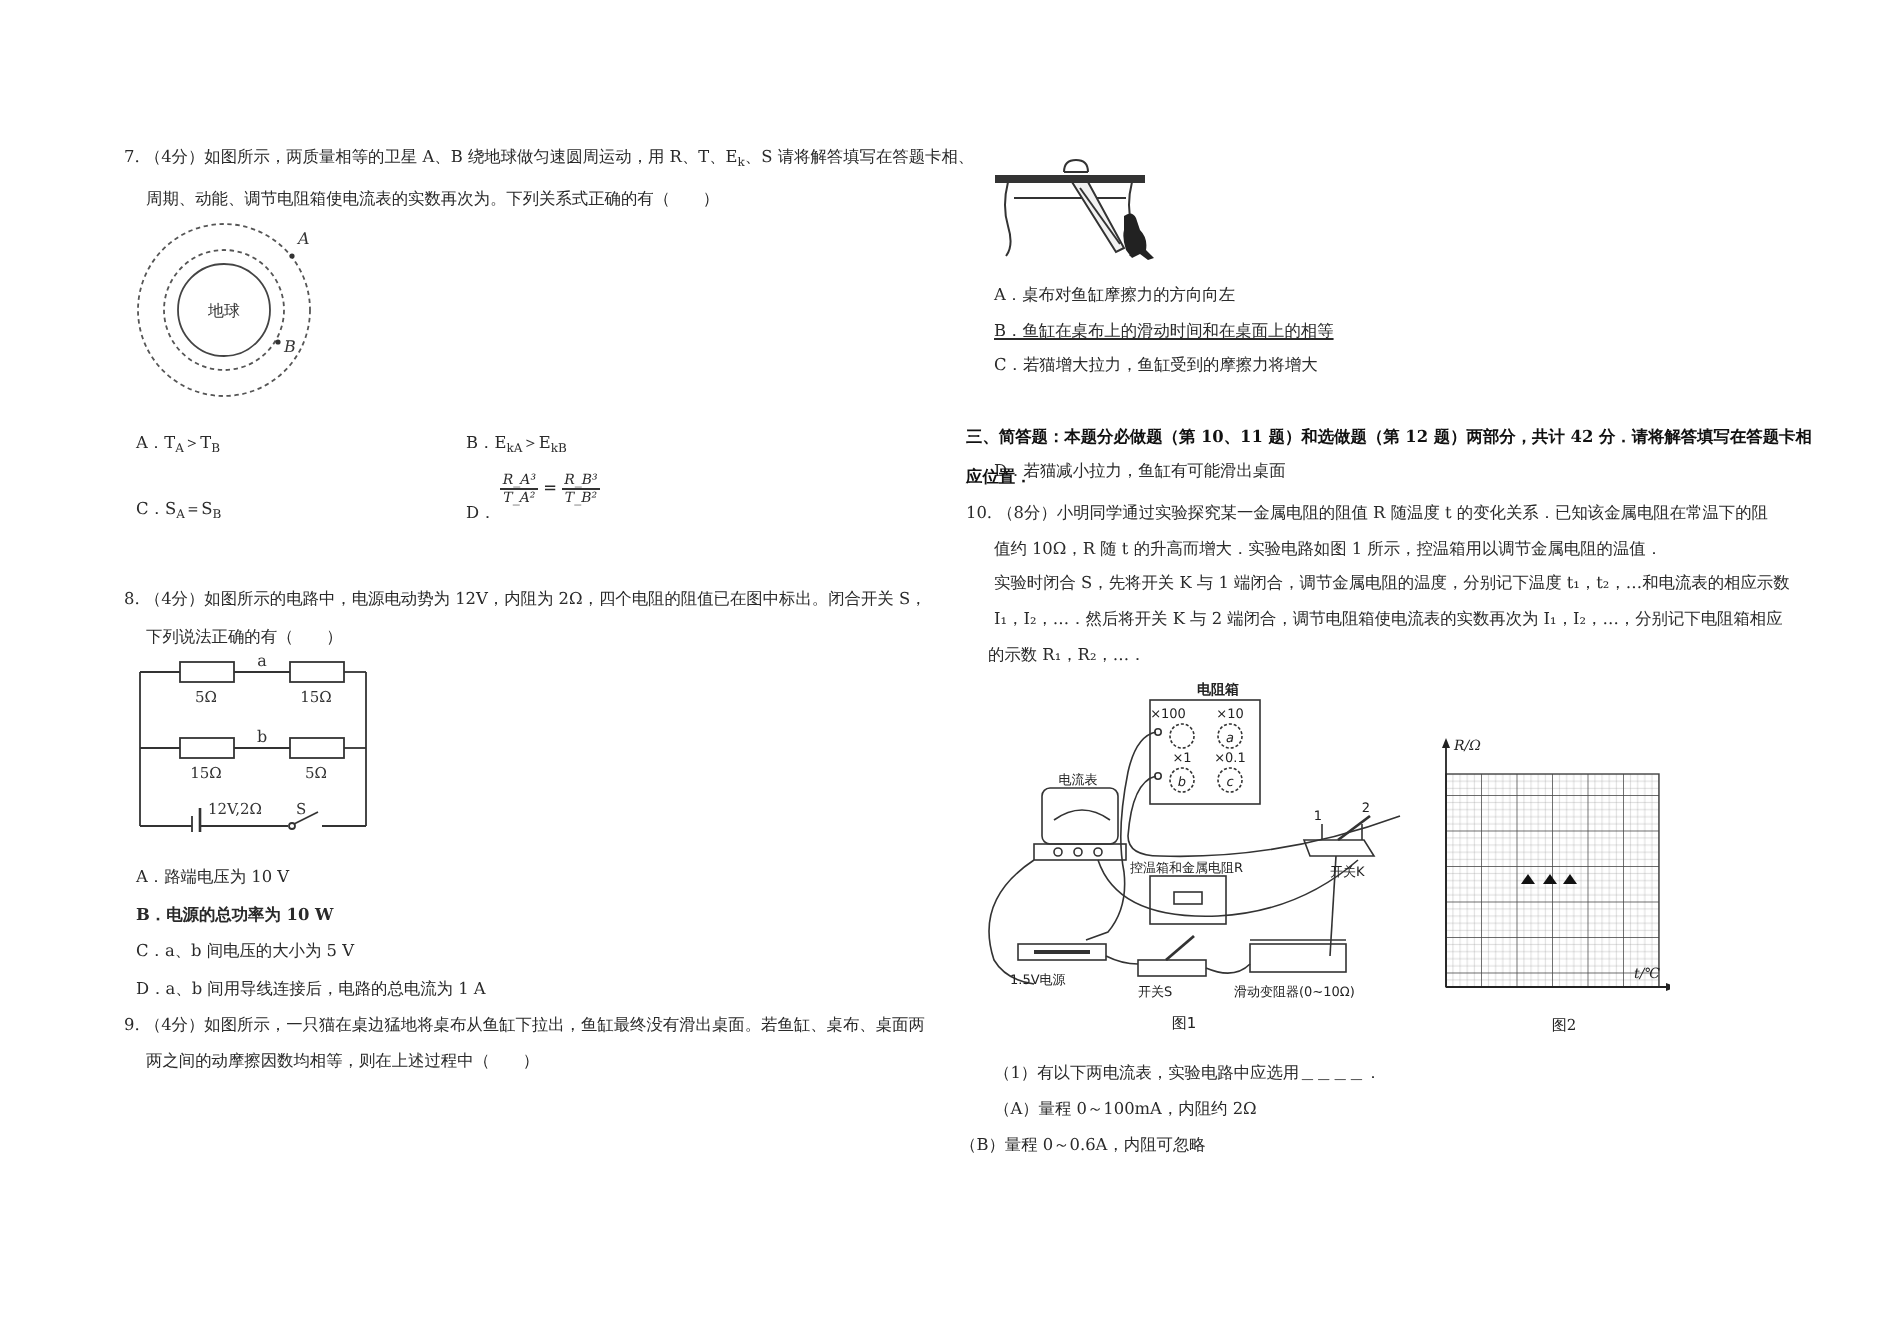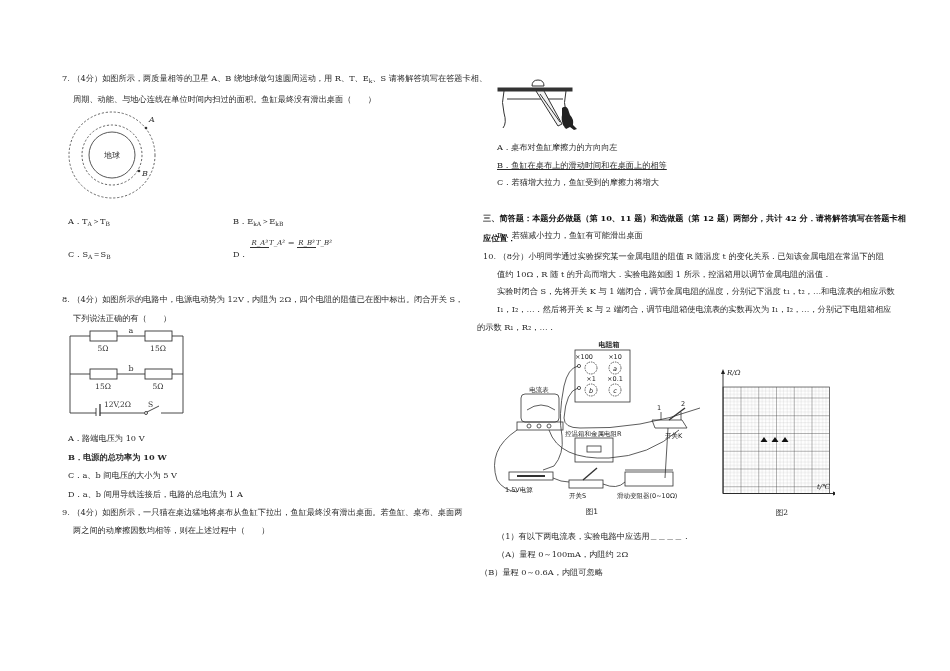--- a/index.html
+++ b/index.html
@@ -2,29 +2,29 @@
 <html><head>
 <meta charset="utf-8">
 <style>
   html, body { margin:0; padding:0; background:#ffffff; }
   body { width:950px; height:671px; position:relative; overflow:hidden;
          font-family:"DejaVu Serif", "Liberation Serif", serif; color:#222; }
   .t { position:absolute; font-size:8.2px; line-height:11px; white-space:nowrap; color:#2a2a2a; }
   .b { font-weight:bold; color:#111; }
   sub { font-size:6px; vertical-align:-2px; }
   .fig { position:absolute; }
-  .frac { display:inline-flex; align-items:center; vertical-align:middle; font-style:italic; font-size:7px; line-height:8px; }
+  .frac { display:inline-flex; flex-direction:column; align-items:center; vertical-align:middle; font-style:italic; font-size:7px; line-height:8px; }
   .frac .num { border-bottom:0.8px solid #333; padding:0 1px; }
   .lbl { font-family:"DejaVu Sans", sans-serif; }
 </style>
 </head>
 <body>
 
 <div class="t" style="left:62px;top:73px;"><span>7. （4分）如图所示，两质量相等的卫星 A、B 绕地球做匀速圆周运动，用 R、T、E</span><sub>k</sub><span>、S 请将解答填写在答题卡相、</span></div>
-<div class="t" style="left:73px;top:94px;">周期、动能、与地心连线在单位时间内扫过的面积。鱼缸最终没有滑出桌面（　　）</div>
+<div class="t" style="left:73px;top:94px;">周期、动能、调节电阻箱使电流表的实数再次为。下列关系式正确的有（　　）</div>
 
 <svg class="fig" style="left:62px;top:108px;" width="110" height="92">
   <circle cx="50" cy="47" r="43" fill="none" stroke="#555" stroke-width="0.9" stroke-dasharray="2.2,1.8"></circle>
   <circle cx="50" cy="47" r="30" fill="none" stroke="#555" stroke-width="0.9" stroke-dasharray="2.2,1.8"></circle>
   <circle cx="50" cy="47" r="23" fill="none" stroke="#444" stroke-width="0.9"></circle>
   <text x="50" y="50" font-size="8" text-anchor="middle" fill="#333">地球</text>
   <circle cx="84" cy="20" r="1.3" fill="#333"></circle>
   <text x="87" y="14" font-size="8" font-style="italic" fill="#333">A</text>
   <circle cx="77" cy="63" r="1.3" fill="#333"></circle>
   <text x="80" y="68" font-size="8" font-style="italic" fill="#333">B</text>
@@ -108,21 +108,21 @@
 <div class="t" style="left:497px;top:177px;">C．若猫增大拉力，鱼缸受到的摩擦力将增大</div>
 <div class="t" style="left:497px;top:195px;margin-top:35px;">D．若猫减小拉力，鱼缸有可能滑出桌面</div>
 
 <div class="t b" style="left:483px;top:213px;">三、简答题：本题分必做题（第 10、11 题）和选做题（第 12 题）两部分，共计 42 分．请将解答填写在答题卡相</div>
 <div class="t b" style="left:483px;top:233px;">应位置．</div>
 
 <div class="t" style="left:483px;top:251px;">10. （8分）小明同学通过实验探究某一金属电阻的阻值 R 随温度 t 的变化关系．已知该金属电阻在常温下的阻</div>
 <div class="t" style="left:497px;top:269px;">值约 10Ω，R 随 t 的升高而增大．实验电路如图 1 所示，控温箱用以调节金属电阻的温值．</div>
 <div class="t" style="left:497px;top:286px;">实验时闭合 S，先将开关 K 与 1 端闭合，调节金属电阻的温度，分别记下温度 t₁，t₂，…和电流表的相应示数</div>
 <div class="t" style="left:497px;top:304px;">I₁，I₂，…．然后将开关 K 与 2 端闭合，调节电阻箱使电流表的实数再次为 I₁，I₂，…，分别记下电阻箱相应</div>
-<div class="t" style="left:477px;top:322px;">的示数 R₁，R₂，…．</div>
+<div class="t" style="left:494px;top:322px;">的示数 R₁，R₂，…．</div>
 
 <svg class="fig" style="left:487px;top:340px;" width="215" height="180">
   <g class="lbl" font-size="7" fill="#222">
     <text x="122" y="7" text-anchor="middle" font-weight="bold">电阻箱</text>
   </g>
   <g stroke="#333" stroke-width="0.8" fill="none">
     <rect x="88" y="10" width="55" height="52"></rect>
     <circle cx="104" cy="28" r="6" stroke-dasharray="1.5,1"></circle>
     <circle cx="128" cy="28" r="6" stroke-dasharray="1.5,1"></circle>
     <circle cx="104" cy="50" r="6" stroke-dasharray="1.5,1"></circle>

